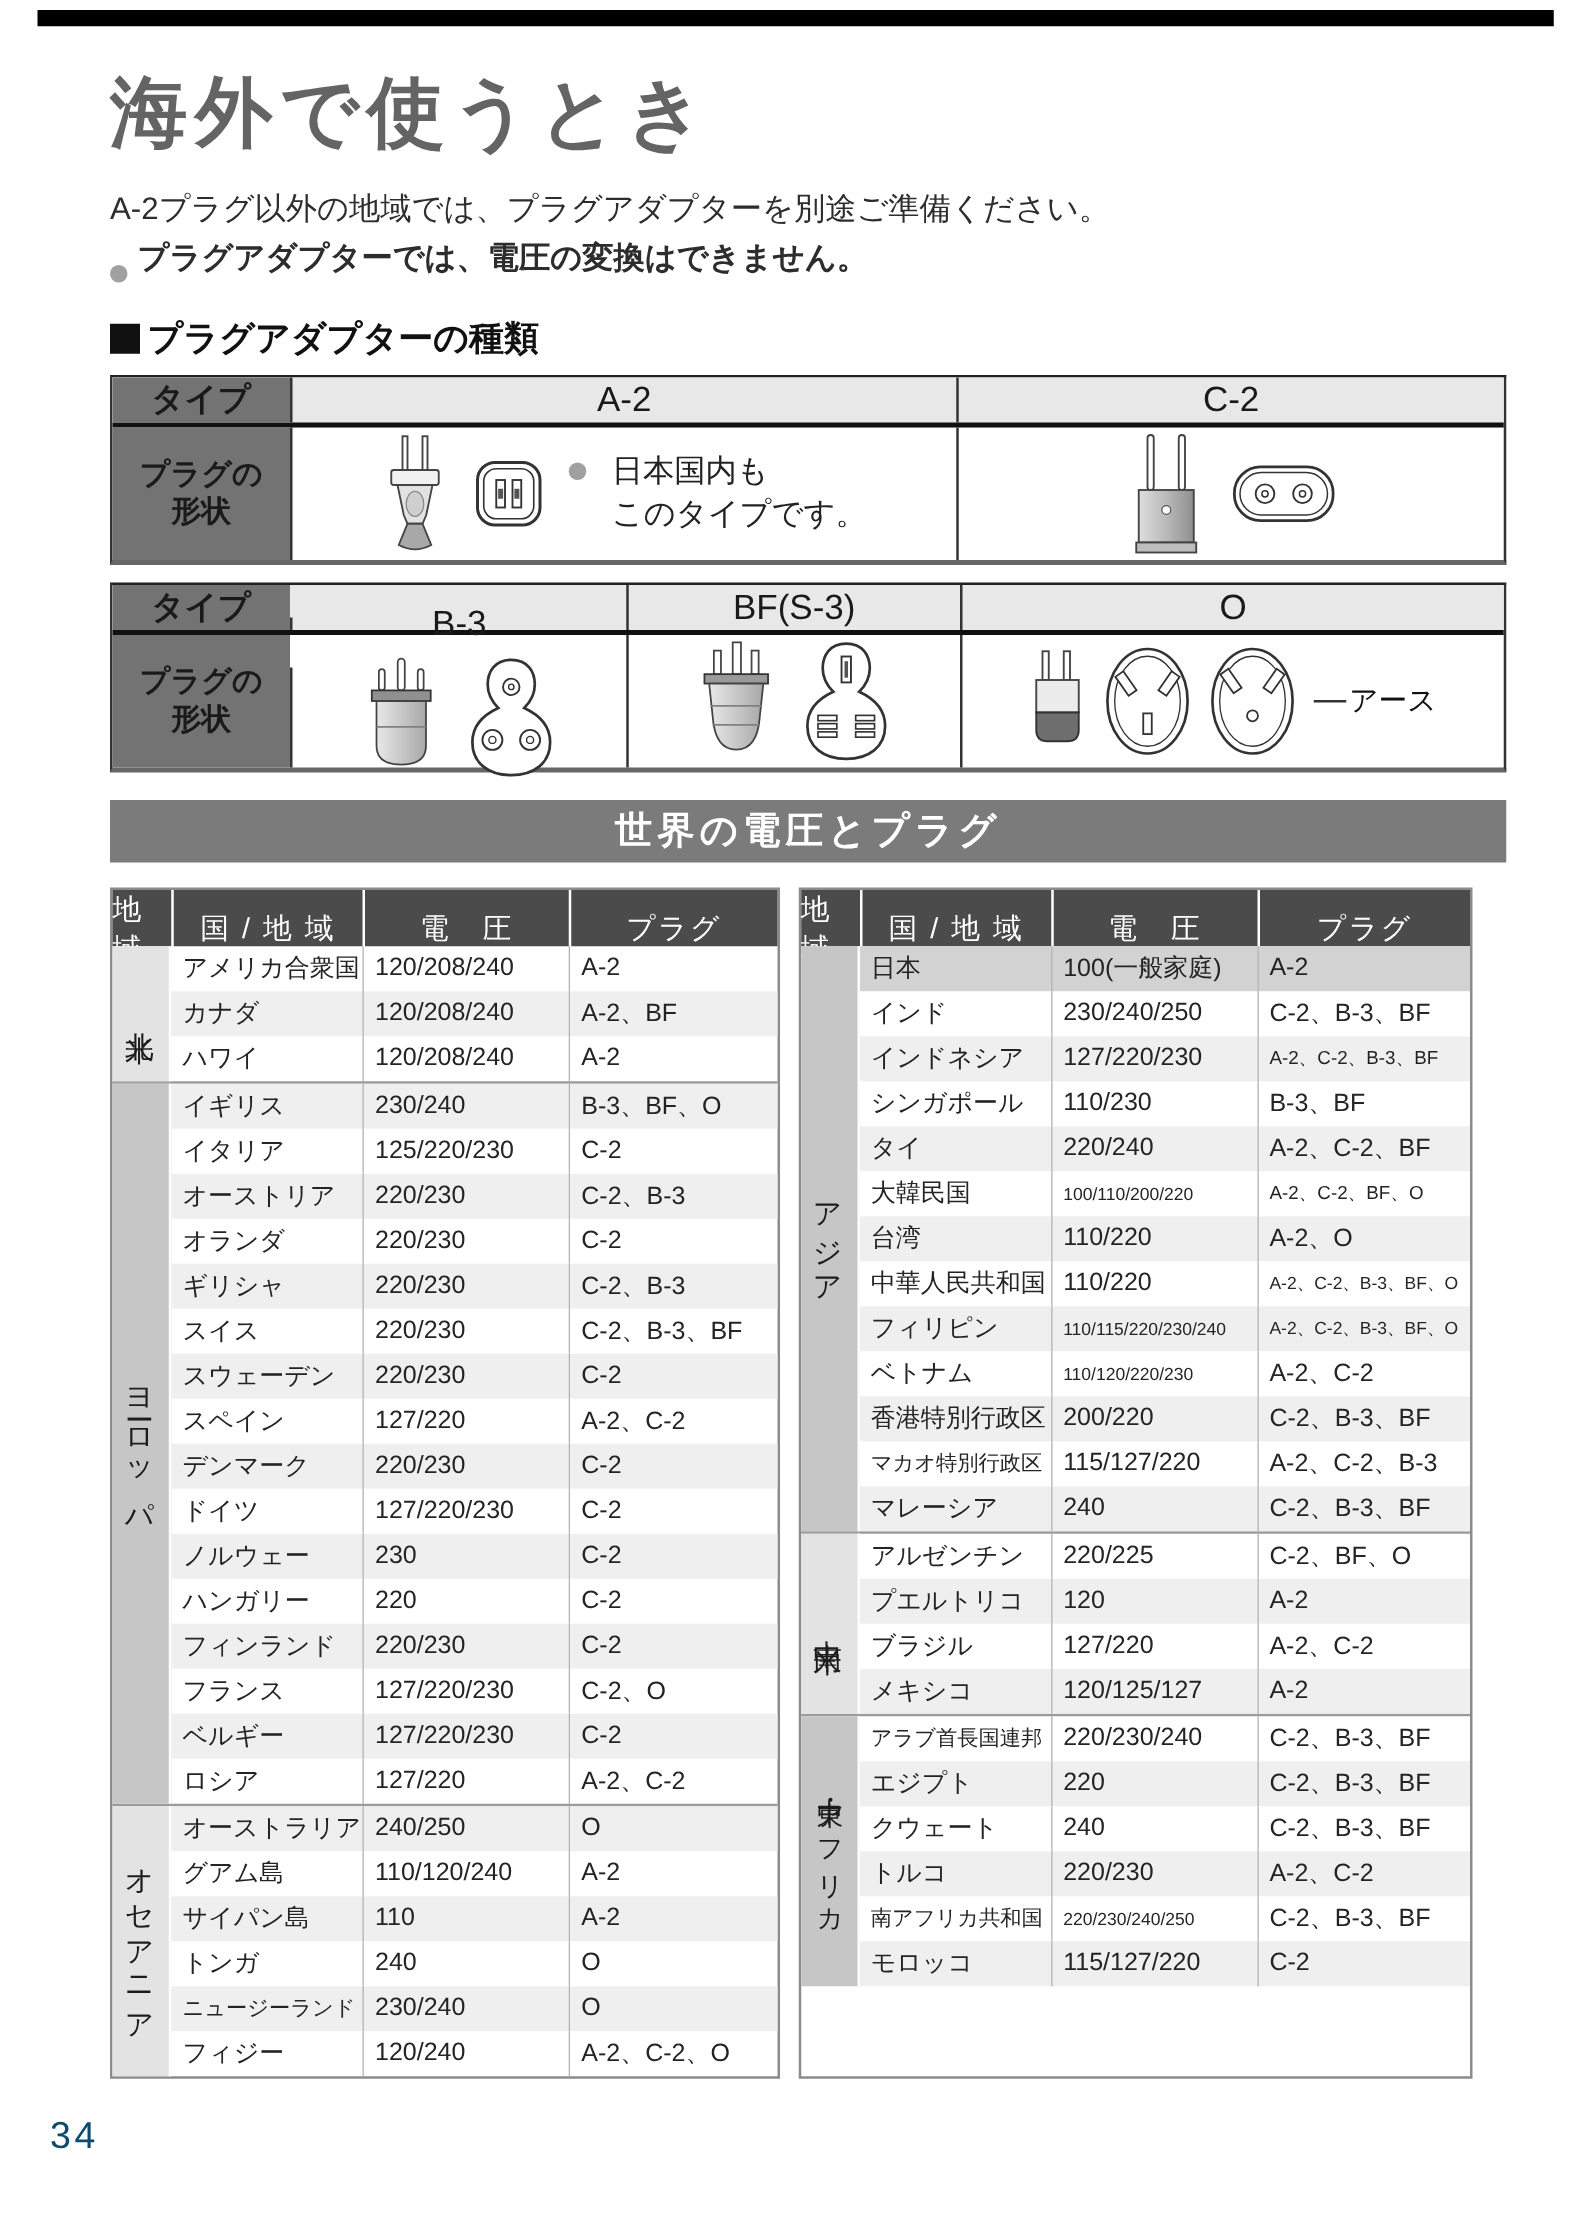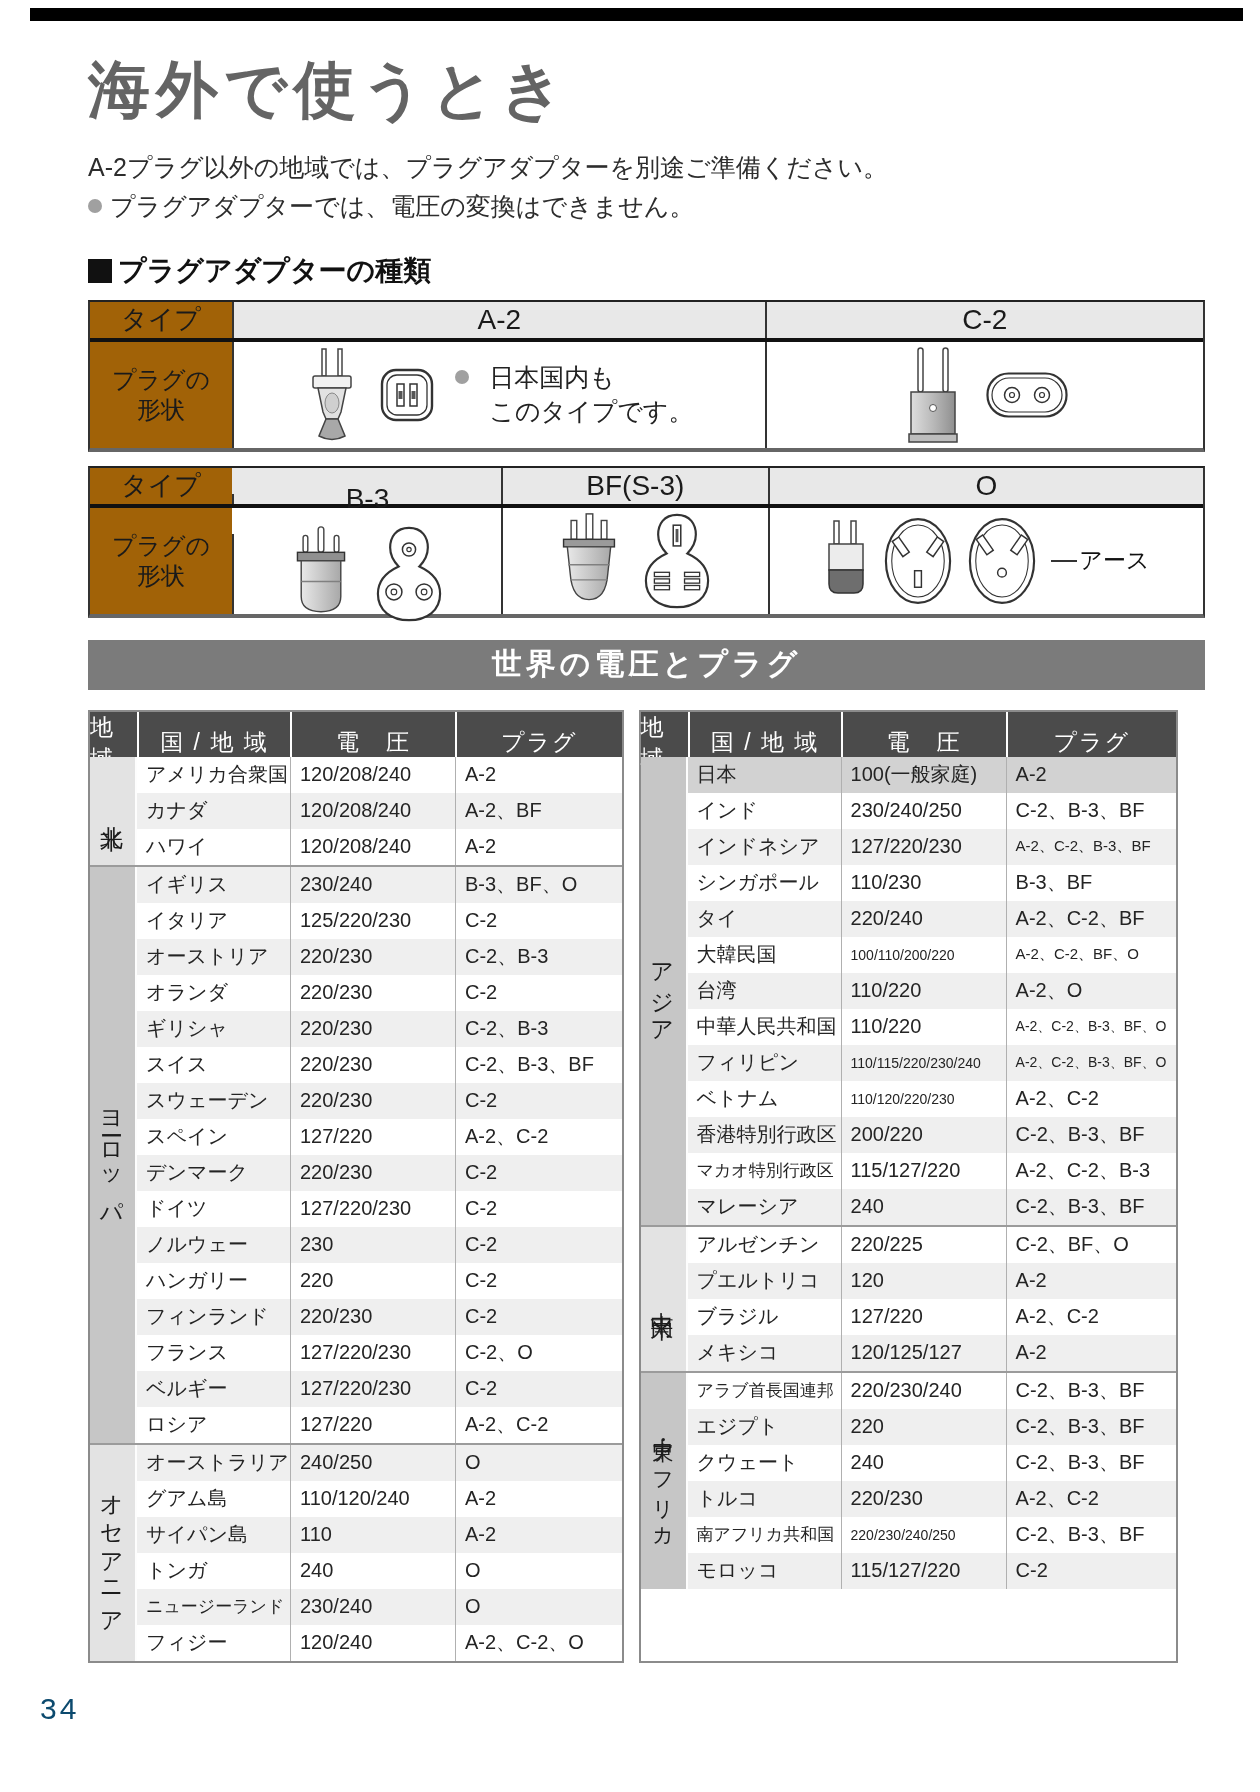--- a/index.html
+++ b/index.html
@@ -7,38 +7,38 @@
   .page {
     position:relative; width:1260px; min-height:1792px; background:#fff;
     font-family:"Liberation Sans","DejaVu Sans",sans-serif; color:#222;
     padding:0 82px 0 88px; overflow:hidden;
   }
   .top-rule { position:absolute; left:30px; top:8px; width:1213px; height:13px; background:#000; }
 
   h1.title { margin-top:48px; font-size:62px; font-weight:bold; color:#646464; letter-spacing:6px; }
 
   .intro { margin-top:16px; font-size:25px; line-height:1.55; color:#2d2d2d; }
-  .intro-bullet-row { display:flex; align-items:center; gap:8px; }
+  .intro-bullet-row { display:flex; align-items:flex-end; gap:8px;font-weight:bold; }
   .dot { display:inline-block; width:14px; height:14px; border-radius:50%; background:#a0a0a0; flex:0 0 auto; }
 
   .section-head { margin-top:26px; display:flex; align-items:center; gap:6px; font-size:28px; font-weight:bold; color:#111; }
   .blk-sq { display:inline-block; width:24px; height:24px; background:#111; }
 
   
   .ptable { width:1117px; border-top:2px solid #222; border-bottom:4px solid #666;
             border-left:2px solid #333; border-right:2px solid #333; }
   .ptable.t1 { margin-top:10px; }
   .ptable.t2 { margin-top:14px; }
   .prow { display:flex; }
   .prow.hrow { border-bottom:4px solid #111; background:#e8e8e8; height:40px; }
   .prow.brow { height:106px; }
   .pcell { display:flex; align-items:center; justify-content:center; }
   .pcell + .pcell { border-left:2px solid #333; }
-  .pcell.lbl { width:142px; background:#a16207; flex:0 0 auto; text-align:center;
-               flex-direction:column; font-size:24px; color:#1a1a1a; line-height:1.25; }
+  .pcell.lbl { width:142px; background:#737373; flex:0 0 auto; text-align:center;
+               flex-direction:column; font-size:24px; color:#1a1a1a; line-height:1.25;font-weight:bold; }
   .hrow .pcell { font-size:28px; color:#1a1a1a; }
   .hrow .pcell.lbl { font-size:26px; }
   .t1 .c-a2 { width:535px; } .t1 .c-c2 { width:440px; }
   .t2 .c-b3 { width:270px;margin-top:26px; } .t2 .c-bf { width:268px; } .t2 .c-o { width:437px; }
   .figwrap { display:flex; align-items:center; justify-content:center; gap:20px; }
   .note { font-size:25px; color:#222; line-height:1.35; display:flex; gap:20px; align-items:flex-start; }
   .note .dot { margin-top:9px; }
   .earth { display:flex; align-items:center; font-size:23px; color:#111; }
   .earth-line { width:26px; height:2px; background:#333; margin-right:2px; }
 

